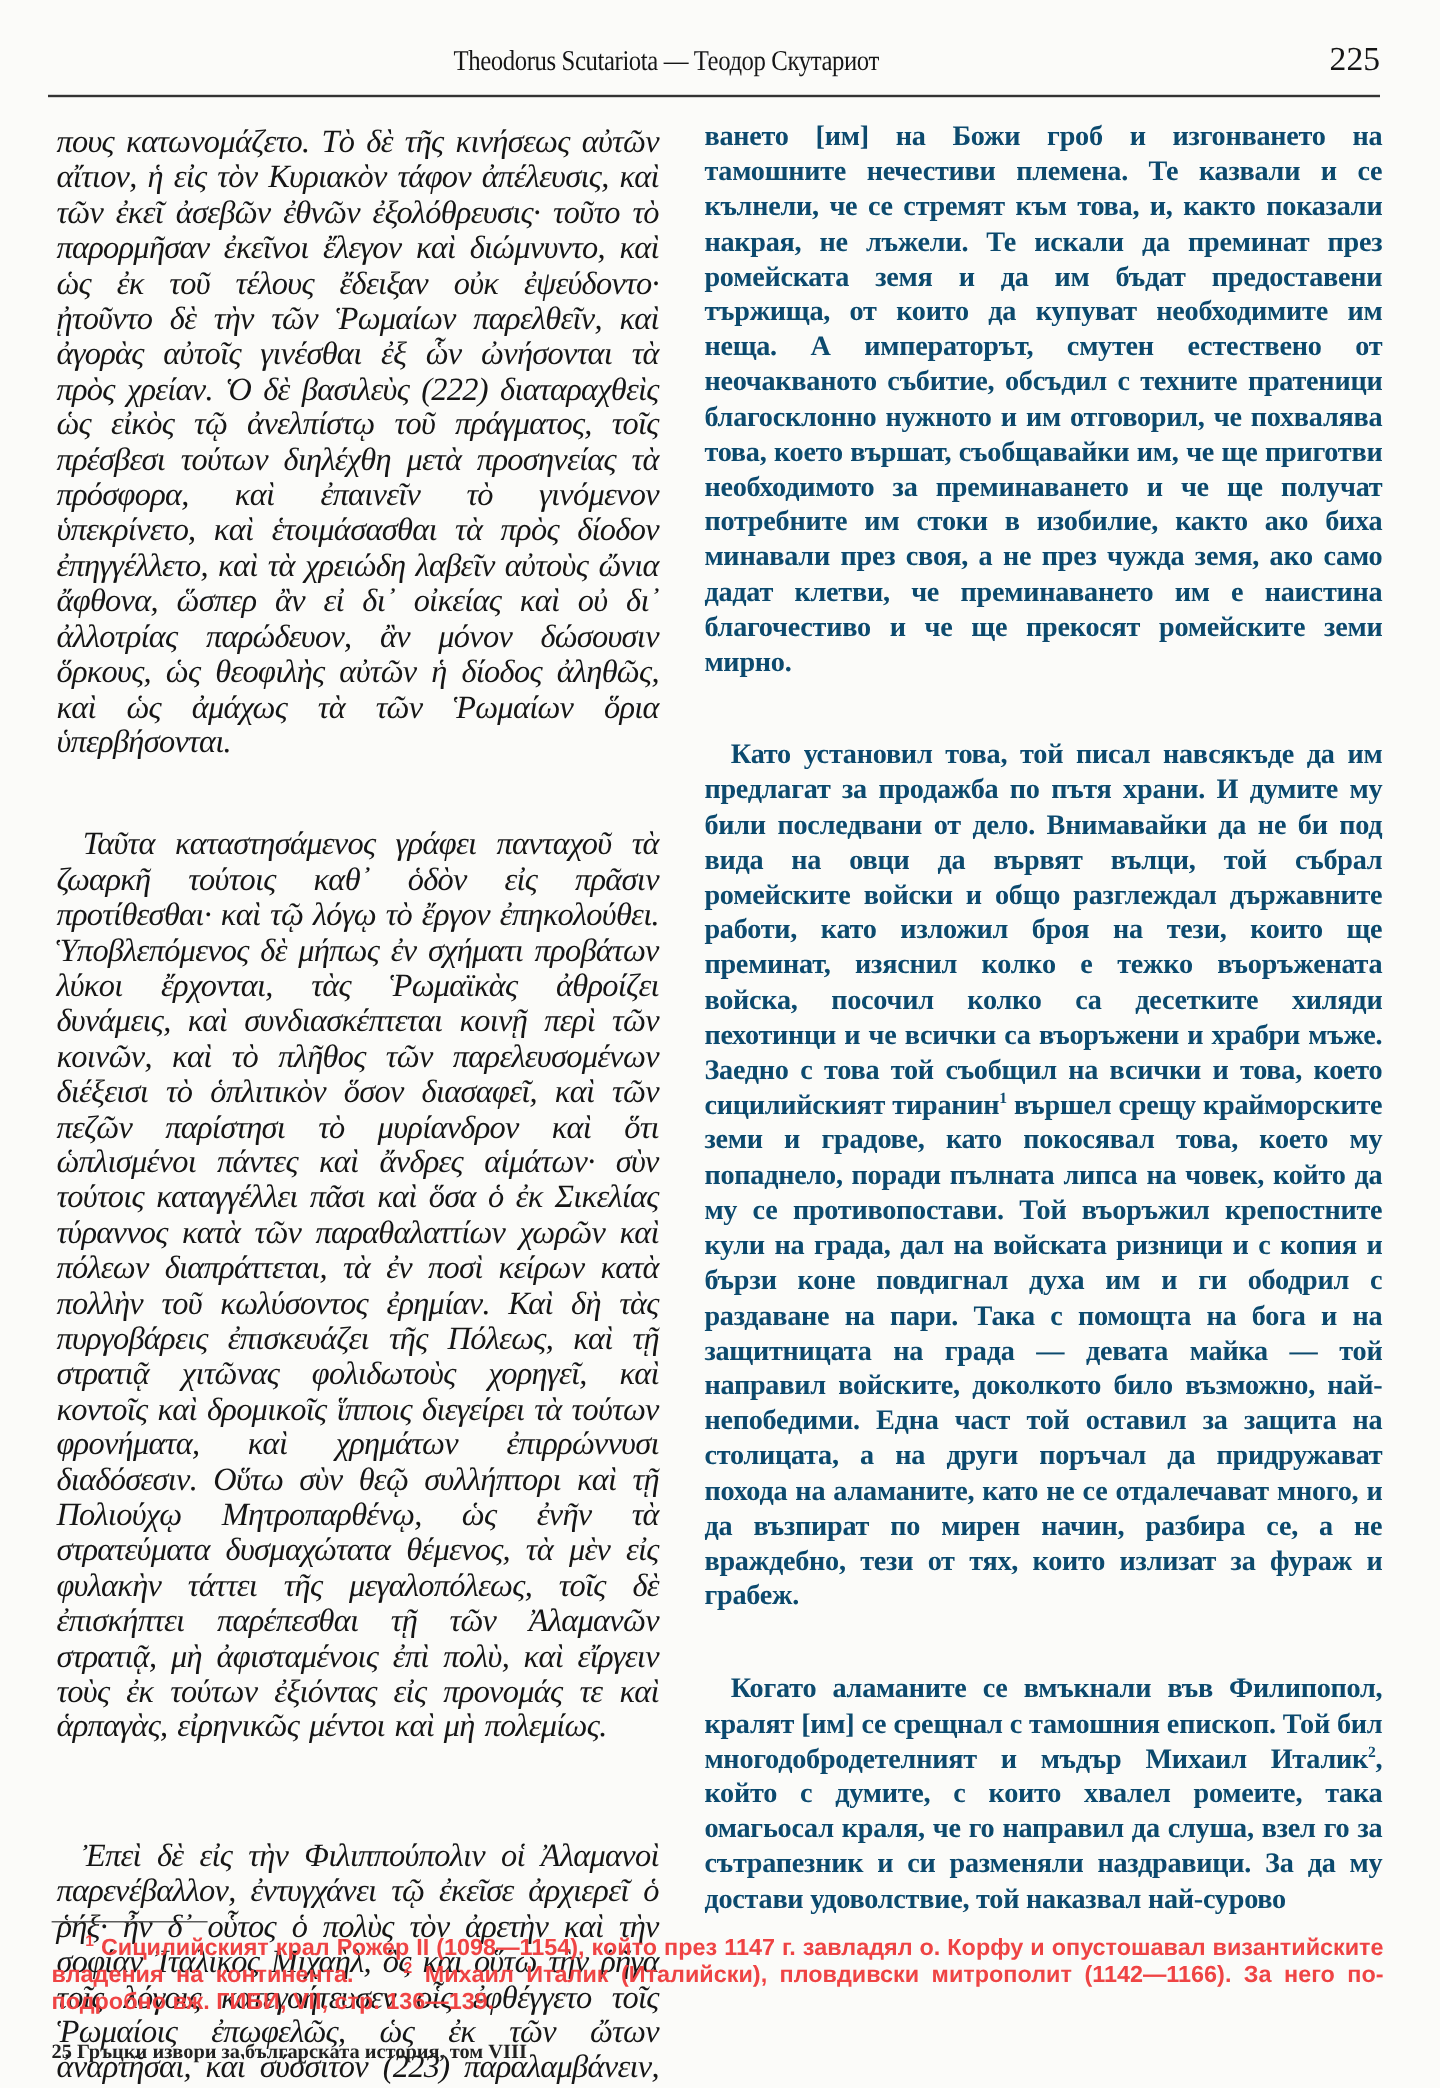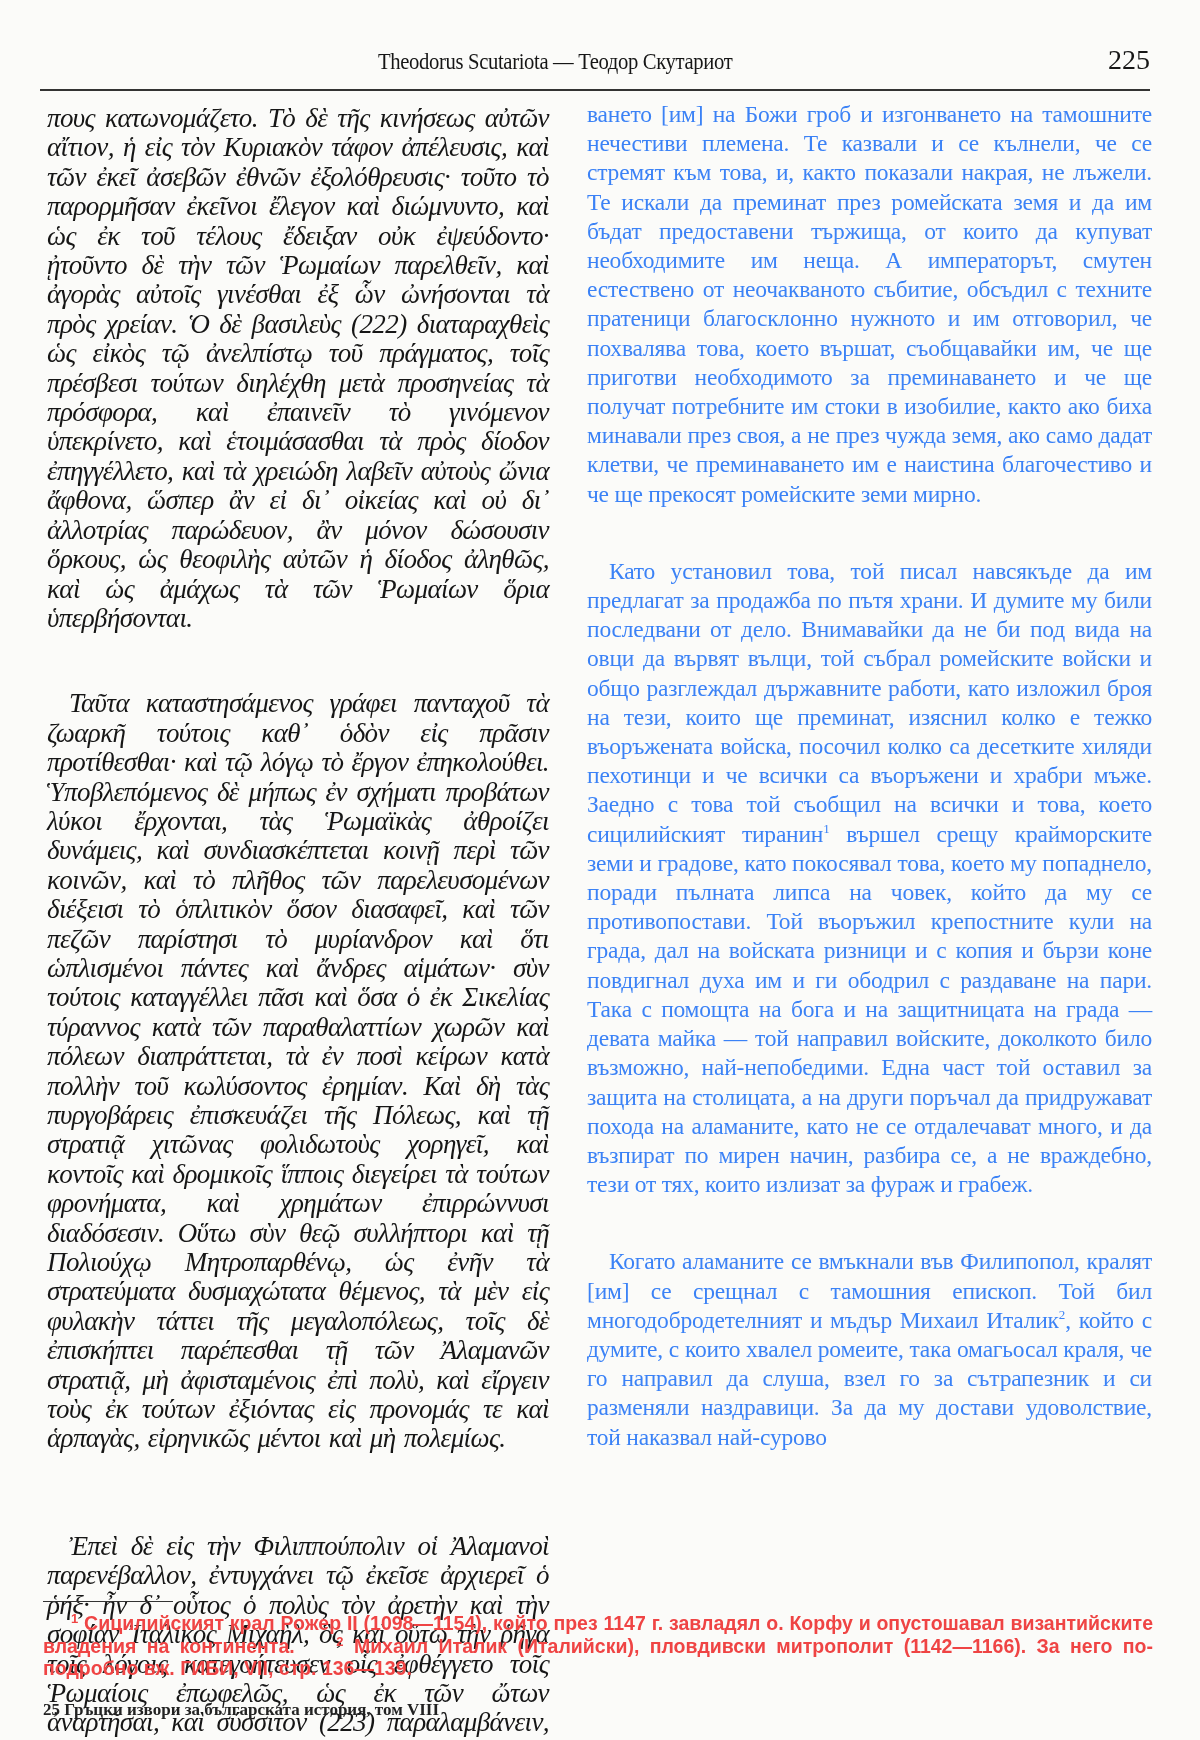--- a/index.html
+++ b/index.html
@@ -5,21 +5,21 @@
     html, body { margin: 0; padding: 0; }
     body {
       width: 1200px; height: 1740px;
       background: #fbfbf9;
       color: #161616;
       position: relative;
       overflow: hidden;
       font-family: "Liberation Serif", "DejaVu Serif", serif;
     }
     .header {
-      position: absolute; left: 40px; top: 48px; width: 1110px; height: 40px;
+      position: absolute; left: 40px; top: 38px; width: 1110px; height: 40px;
     }
     .header-title {
       position: absolute; left: 338px; top: 0px;
       font-size: 24px; letter-spacing: -0.4px;
       font-family: "Liberation Serif", serif;
       transform: scaleX(0.86); transform-origin: left top;
     }
     .page-number {
       position: absolute; right: 0px; top: -4px;
       font-size: 28px;
@@ -48,23 +48,23 @@
       word-spacing: 2px;
     }
     .greek-para.p2 { margin-top: 56px; text-indent: 22px; }
     .greek-para.p3 { margin-top: 78px; text-indent: 22px; }
     .bg-para {
       font-size: 23.5px;
       line-height: 29.2px;
       text-align: justify;
       margin: 0;
       font-family: "Liberation Serif", serif;
-      font-weight: normal;
+      font-weight: bold;
       letter-spacing: -0.2px;
-      color: #3b82f6;
+      color: #0c4a6e;
     }
     .bg-para.indent { text-indent: 22px; margin-top: 48px; }
     .fn-rule {
       position: absolute; left: 43px; top: 1601px; width: 130px; height: 1.4px; background: #333;
     }
     .footnotes {
       position: absolute; left: 43px; top: 1612px; width: 1110px;
       font-size: 19.5px; line-height: 22.5px;
       font-family: Liberation Sans, sans-serif;
       font-weight: bold;

